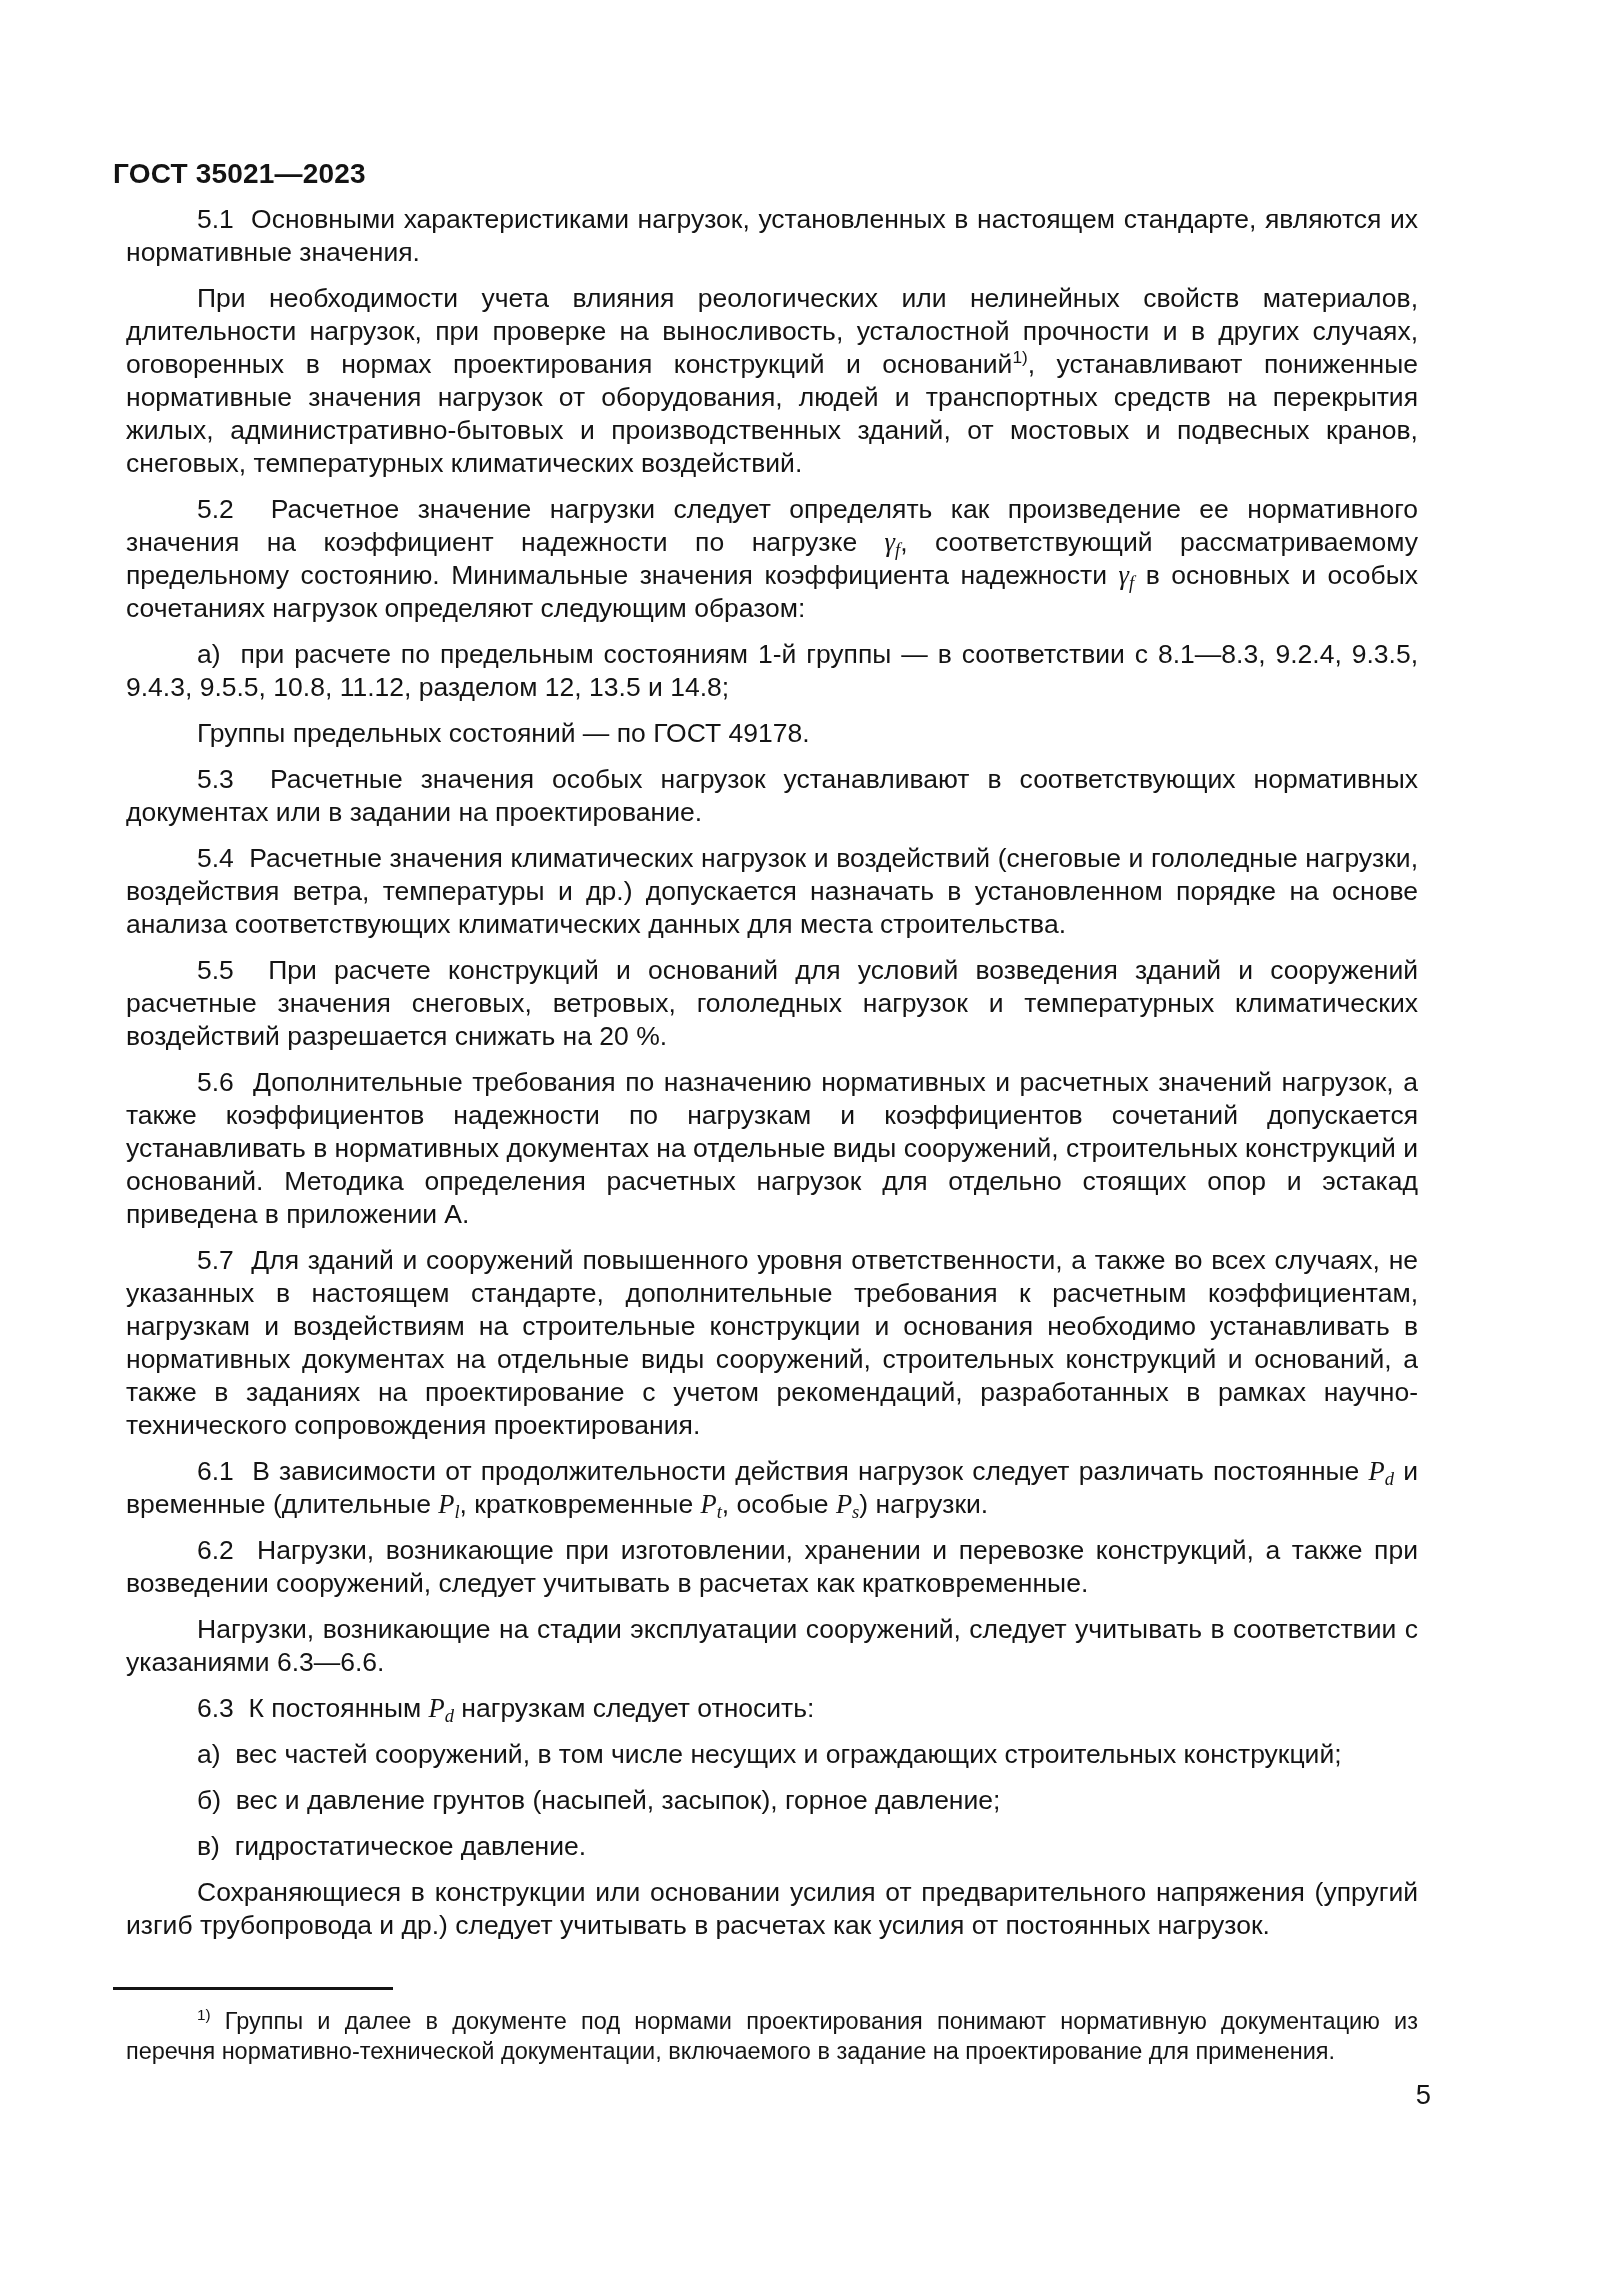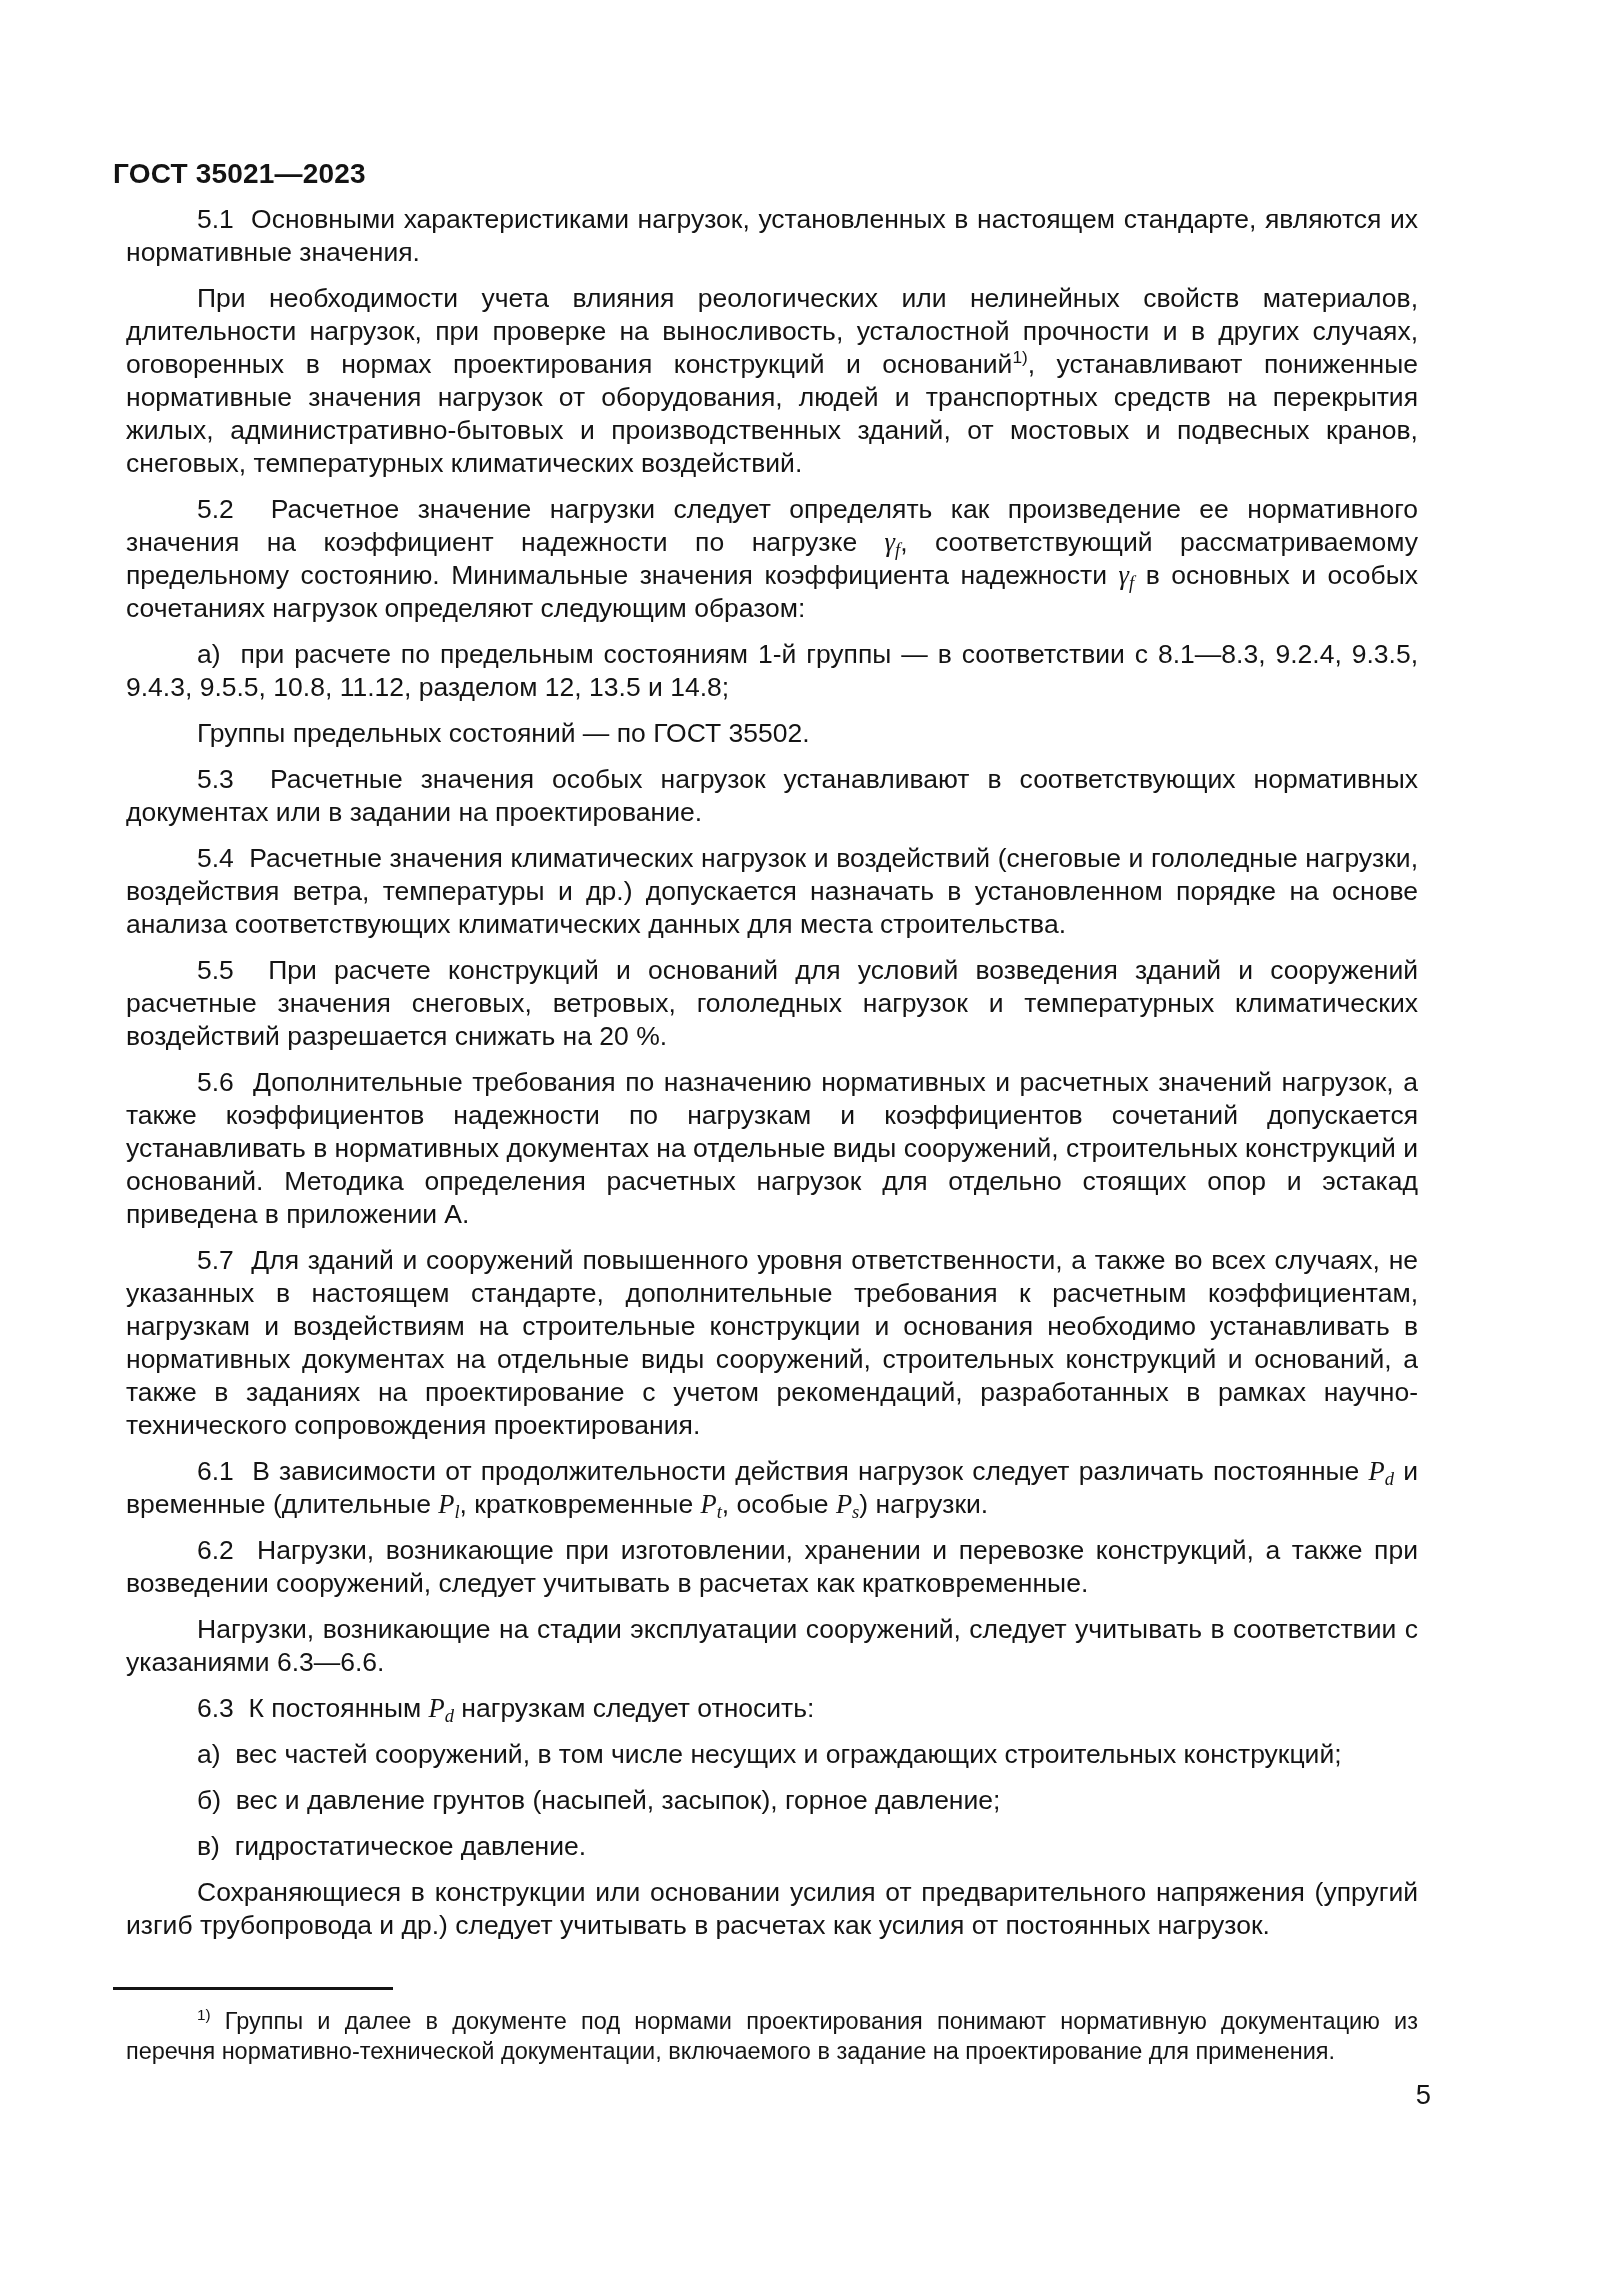--- a/index.html
+++ b/index.html
@@ -72,21 +72,21 @@
 
 <div class="page">
   <div class="content-col">
     <div class="doc-header">ГОСТ 35021—2023</div>
 
     <div>
         <p class="para"><span>5.1&nbsp; Основными характеристиками нагрузок, установленных в настоящем стандарте, являются их нормативные значения.</span></p>
         <p class="para"><span>При необходимости учета влияния реологических или нелинейных свойств материалов, длительности нагрузок, при проверке на выносливость, усталостной прочности и в других случаях, оговоренных в нормах проектирования конструкций и оснований</span><sup>1)</sup><span>, устанавливают пониженные нормативные значения нагрузок от оборудования, людей и транспортных средств на перекрытия жилых, административно-бытовых и производственных зданий, от мостовых и подвесных кранов, снеговых, температурных климатических воздействий.</span></p>
         <p class="para"><span>5.2&nbsp; Расчетное значение нагрузки следует определять как произведение ее нормативного значения на коэффициент надежности по нагрузке </span><span class="math">γ</span><sub class="math">f</sub><span>, соответствующий рассматриваемому предельному состоянию. Минимальные значения коэффициента надежности </span><span class="math">γ</span><sub class="math">f</sub><span> в основных и особых сочетаниях нагрузок определяют следующим образом:</span></p>
         <p class="para"><span>а)&nbsp; при расчете по предельным состояниям 1-й группы — в соответствии с 8.1—8.3, 9.2.4, 9.3.5, 9.4.3, 9.5.5, 10.8, 11.12, разделом 12, 13.5 и 14.8;</span></p>
-        <p class="para"><span>Группы предельных состояний — по ГОСТ 35502.</span></p>
+        <p class="para"><span>Группы предельных состояний — по ГОСТ 49178.</span></p>
         <p class="para"><span>5.3&nbsp; Расчетные значения особых нагрузок устанавливают в соответствующих нормативных документах или в задании на проектирование.</span></p>
         <p class="para"><span>5.4&nbsp; Расчетные значения климатических нагрузок и воздействий (снеговые и гололедные нагрузки, воздействия ветра, температуры и др.) допускается назначать в установленном порядке на основе анализа соответствующих климатических данных для места строительства.</span></p>
         <p class="para"><span>5.5&nbsp; При расчете конструкций и оснований для условий возведения зданий и сооружений расчетные значения снеговых, ветровых, гололедных нагрузок и температурных климатических воздействий разрешается снижать на 20 %.</span></p>
         <p class="para"><span>5.6&nbsp; Дополнительные требования по назначению нормативных и расчетных значений нагрузок, а также коэффициентов надежности по нагрузкам и коэффициентов сочетаний допускается устанавливать в нормативных документах на отдельные виды сооружений, строительных конструкций и оснований. Методика определения расчетных нагрузок для отдельно стоящих опор и эстакад приведена в приложении А.</span></p>
         <p class="para"><span>5.7&nbsp; Для зданий и сооружений повышенного уровня ответственности, а также во всех случаях, не указанных в настоящем стандарте, дополнительные требования к расчетным коэффициентам, нагрузкам и воздействиям на строительные конструкции и основания необходимо устанавливать в нормативных документах на отдельные виды сооружений, строительных конструкций и оснований, а также в заданиях на проектирование с учетом рекомендаций, разработанных в рамках научно-технического сопровождения проектирования.</span></p>
         <p class="para"><span>6.1&nbsp; В зависимости от продолжительности действия нагрузок следует различать постоянные </span><span class="math">P</span><sub class="math">d</sub><span> и временные (длительные </span><span class="math">P</span><sub class="math">l</sub><span>, кратковременные </span><span class="math">P</span><sub class="math">t</sub><span>, особые </span><span class="math">P</span><sub class="math">s</sub><span>) нагрузки.</span></p>
         <p class="para"><span>6.2&nbsp; Нагрузки, возникающие при изготовлении, хранении и перевозке конструкций, а также при возведении сооружений, следует учитывать в расчетах как кратковременные.</span></p>
         <p class="para"><span>Нагрузки, возникающие на стадии эксплуатации сооружений, следует учитывать в соответствии с указаниями 6.3—6.6.</span></p>
         <p class="para"><span>6.3&nbsp; К постоянным </span><span class="math">P</span><sub class="math">d</sub><span> нагрузкам следует относить:</span></p>
         <p class="para"><span>а)&nbsp; вес частей сооружений, в том числе несущих и ограждающих строительных конструкций;</span></p>

